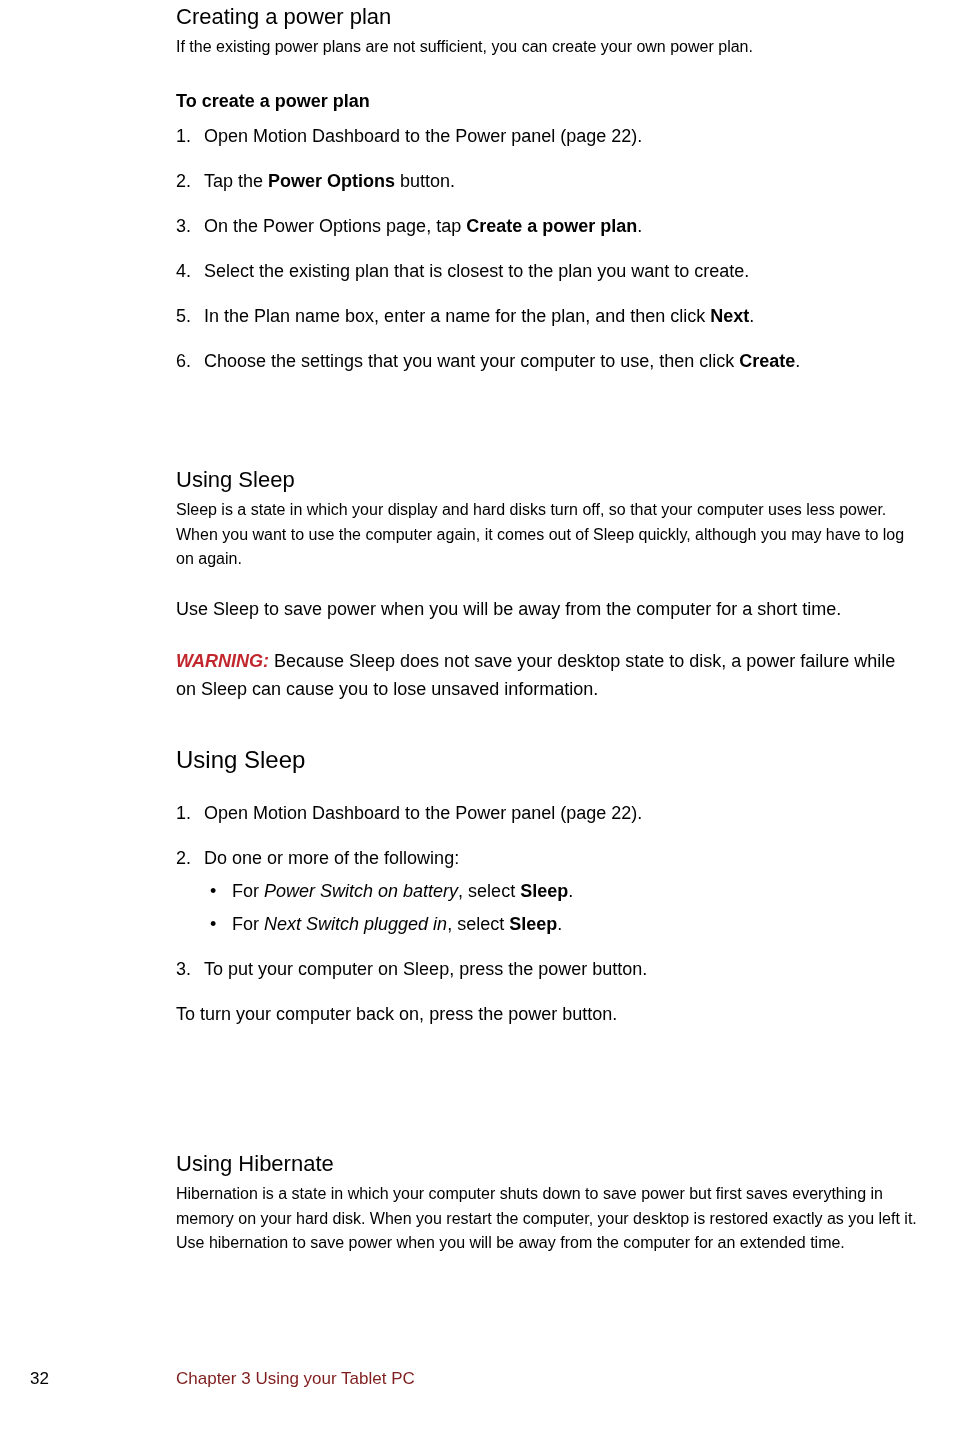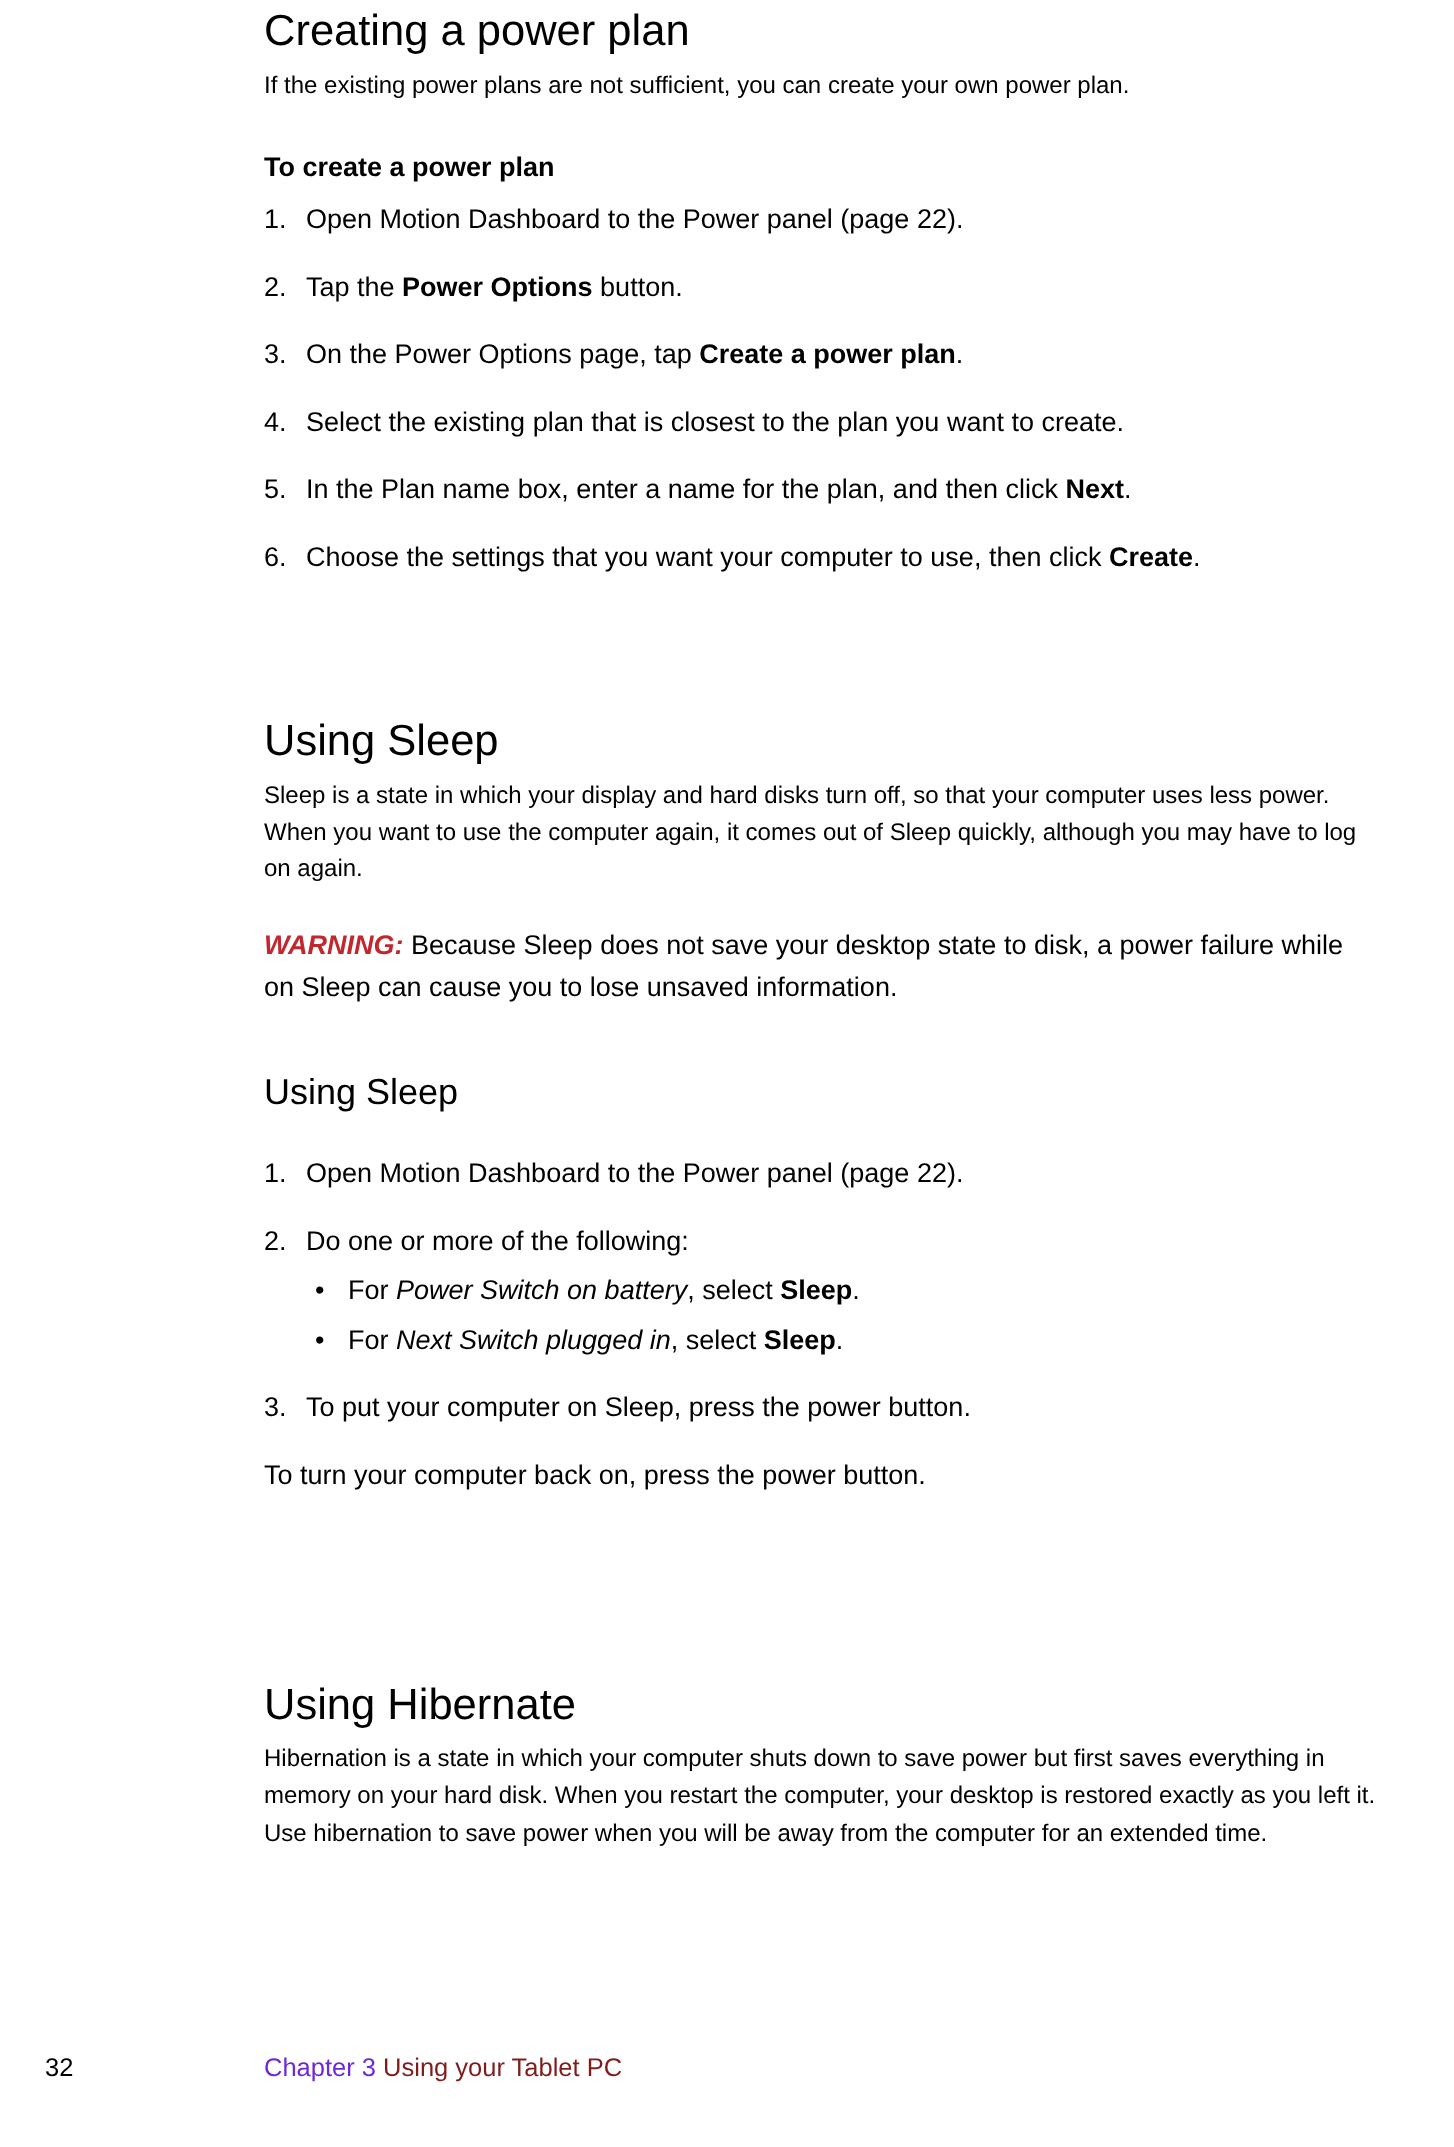--- a/index.html
+++ b/index.html
@@ -14,21 +14,21 @@
       color: #000;
       background: #fff;
       width: 969px;
       height: 1431px;
       position: relative;
     }
     .page {
       padding: 0 50px 0 176px;
     }
     h1 {
-      font-size: 29px;
+      font-size: 22px;
       font-weight: 400;
       color: #000;
       margin-top: 0;
       margin-bottom: 2px;
     }
     h1.mt {
       margin-top: 88px;
     }
     h1.mt-lg {
       margin-top: 118px;
@@ -111,21 +111,21 @@
       width: 100%;
       padding-left: 30px;
       font-size: 17px;
     }
     .footer .pn {
       display: inline-block;
       width: 146px;
       color: #000;
     }
     .footer .chap {
-      color: #6d28d9;
+      color: #7f1d1d;
     }
     .footer .chaptitle {
       color: #7f1d1d;
     }
   </style>
 </head>
 <body>
 
 <div class="page">
 
@@ -137,20 +137,21 @@
     <li>Open Motion Dashboard to the Power panel (page 22).</li>
     <li><span>Tap the </span><span class="b">Power Options</span><span> button.</span></li>
     <li><span>On the Power Options page, tap </span><span class="b">Create a power plan</span><span>.</span></li>
     <li>Select the existing plan that is closest to the plan you want to create.</li>
     <li><span>In the Plan name box, enter a name for the plan, and then click </span><span class="b">Next</span><span>.</span></li>
     <li><span>Choose the settings that you want your computer to use, then click </span><span class="b">Create</span><span>.</span></li>
   </ol>
 
   <h1 class="mt">Using Sleep</h1>
   <p class="intro">Sleep is a state in which your display and hard disks turn off, so that your computer uses less power. When you want to use the computer again, it comes out of Sleep quickly, although you may have to log on again.</p>
+  <p class="body">Use Sleep to save power when you will be away from the computer for a short time.</p>
   <p class="body"><span class="warning-label">WARNING:</span><span> Because Sleep does not save your desktop state to disk, a power failure while on Sleep can cause you to lose unsaved information.</span></p>
 
   <h2>Using Sleep</h2>
 
   <ol>
     <li>Open Motion Dashboard to the Power panel (page 22).</li>
     <li>
       <span>Do one or more of the following:</span>
       <ul class="bullets">
         <li><span>For </span><span class="i">Power Switch on battery</span><span>, select </span><span class="b">Sleep</span><span>.</span></li>

